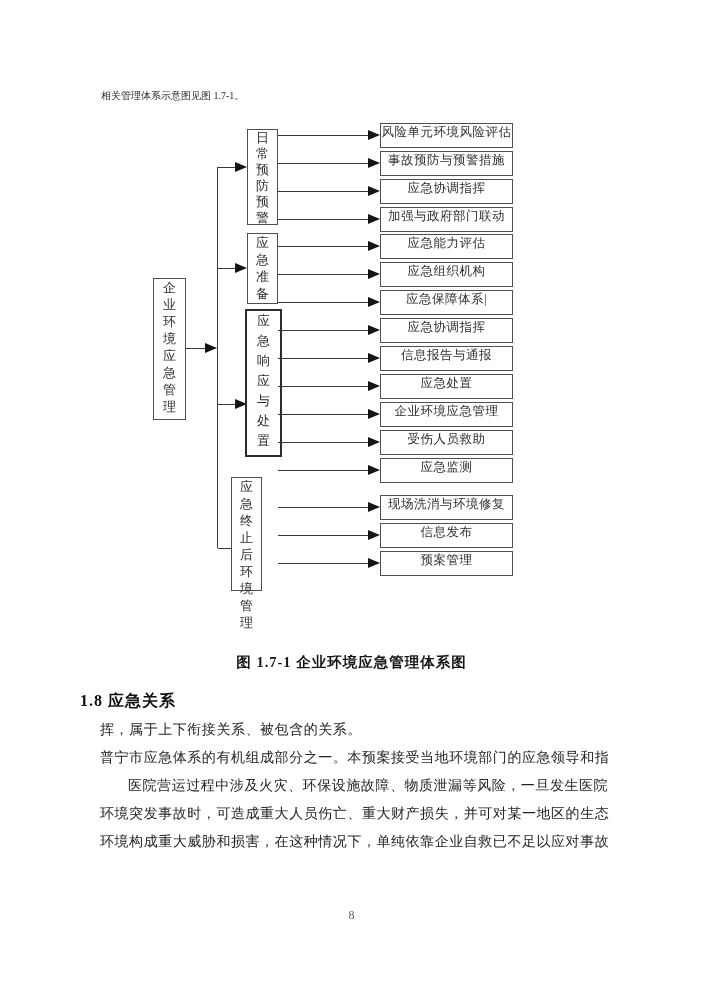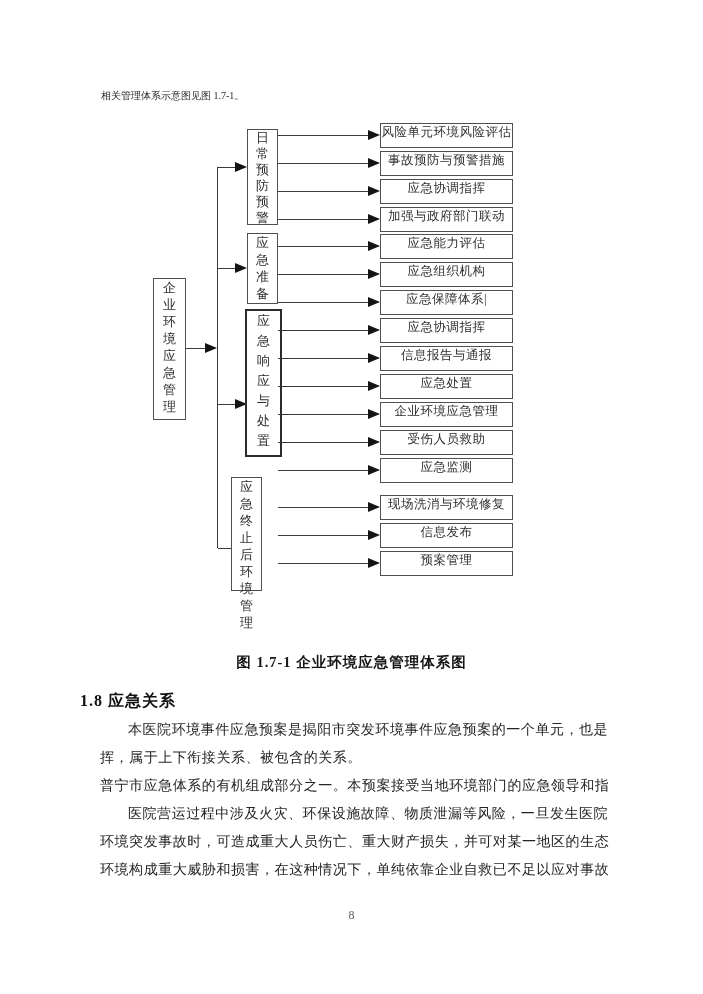--- a/index.html
+++ b/index.html
@@ -145,21 +145,20 @@
     <div class="ah" style="left:368px;top:558px"></div>
     <div class="box leaf" style="top:551px">预案管理</div>
 
   </div>
 
   <div class="caption">图 1.7-1  企业环境应急管理体系图</div>
 
   <div class="heading">1.8 应急关系</div>
 
   <div class="bodytext">
-    <div class="line indent">本医院环境事件应急预案是揭阳市突发环境事件应急预案的一个单元，也是</div>
     <div class="line">挥，属于上下衔接关系、被包含的关系。</div>
     <div class="line">普宁市应急体系的有机组成部分之一。本预案接受当地环境部门的应急领导和指</div>
     <div class="line indent">医院营运过程中涉及火灾、环保设施故障、物质泄漏等风险，一旦发生医院</div>
     <div class="line">环境突发事故时，可造成重大人员伤亡、重大财产损失，并可对某一地区的生态</div>
     <div class="line">环境构成重大威胁和损害，在这种情况下，单纯依靠企业自救已不足以应对事故</div>
   </div>
 
   <div class="pagenum">8</div>
 
 </div>

